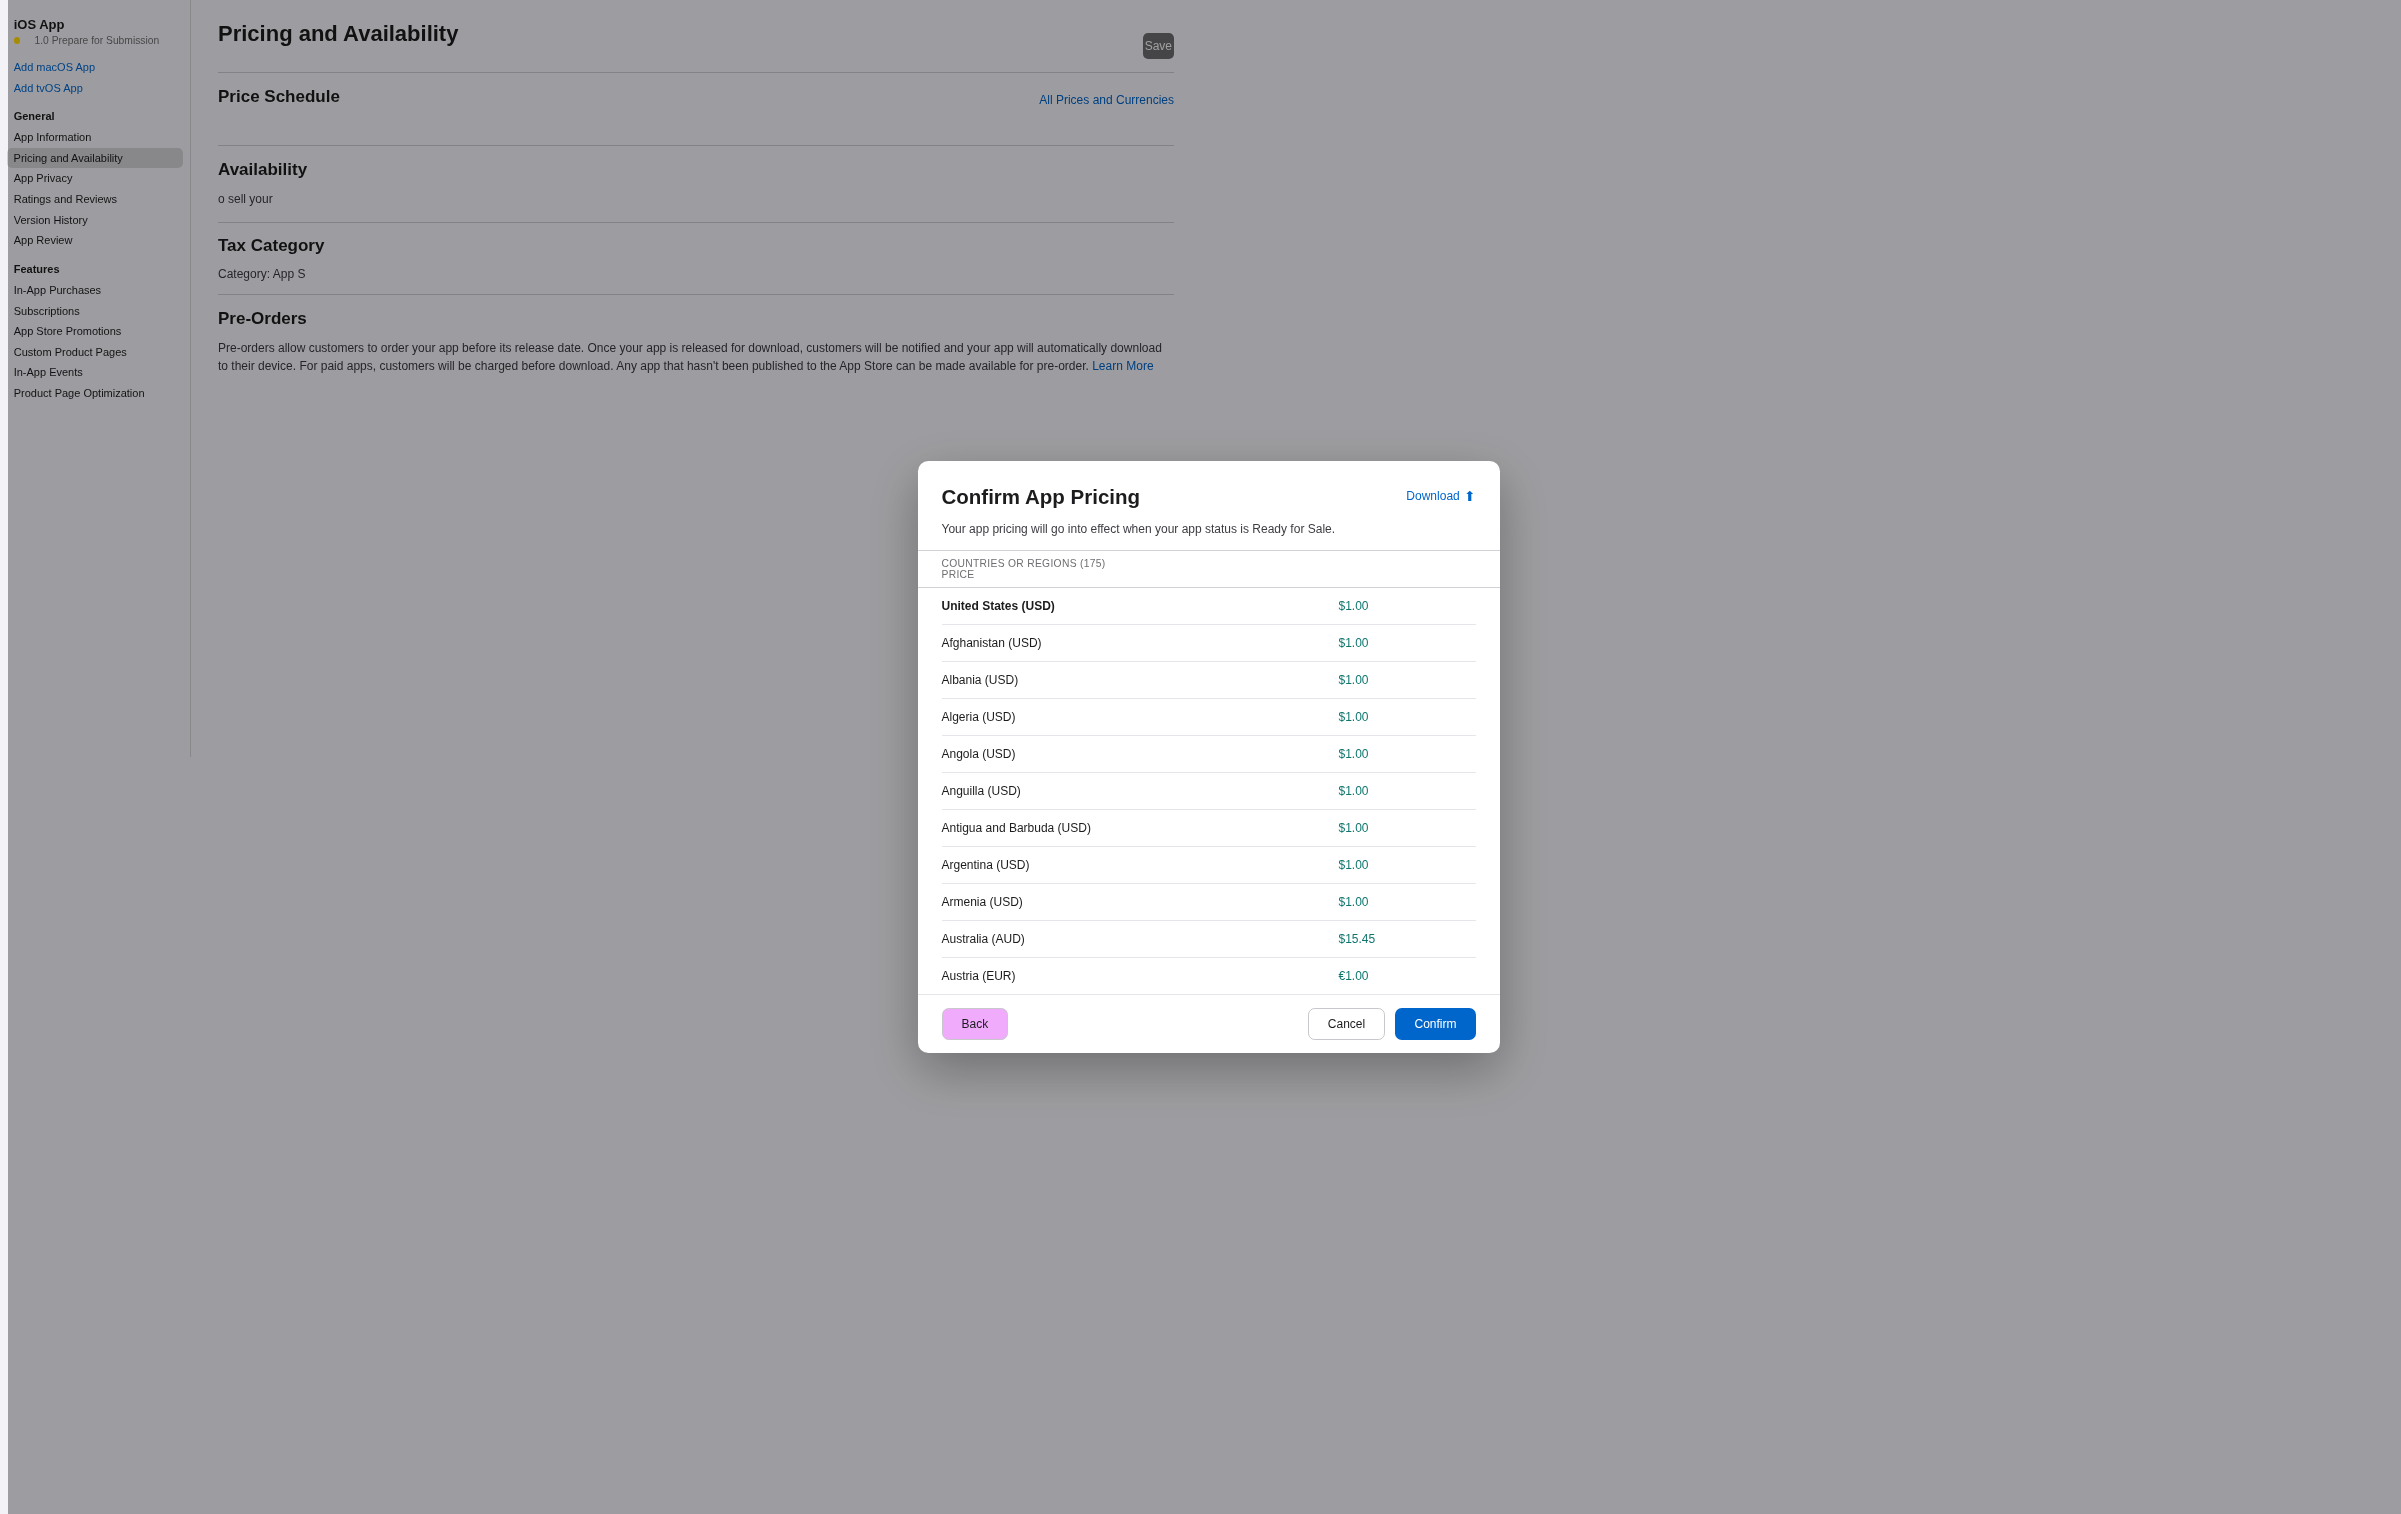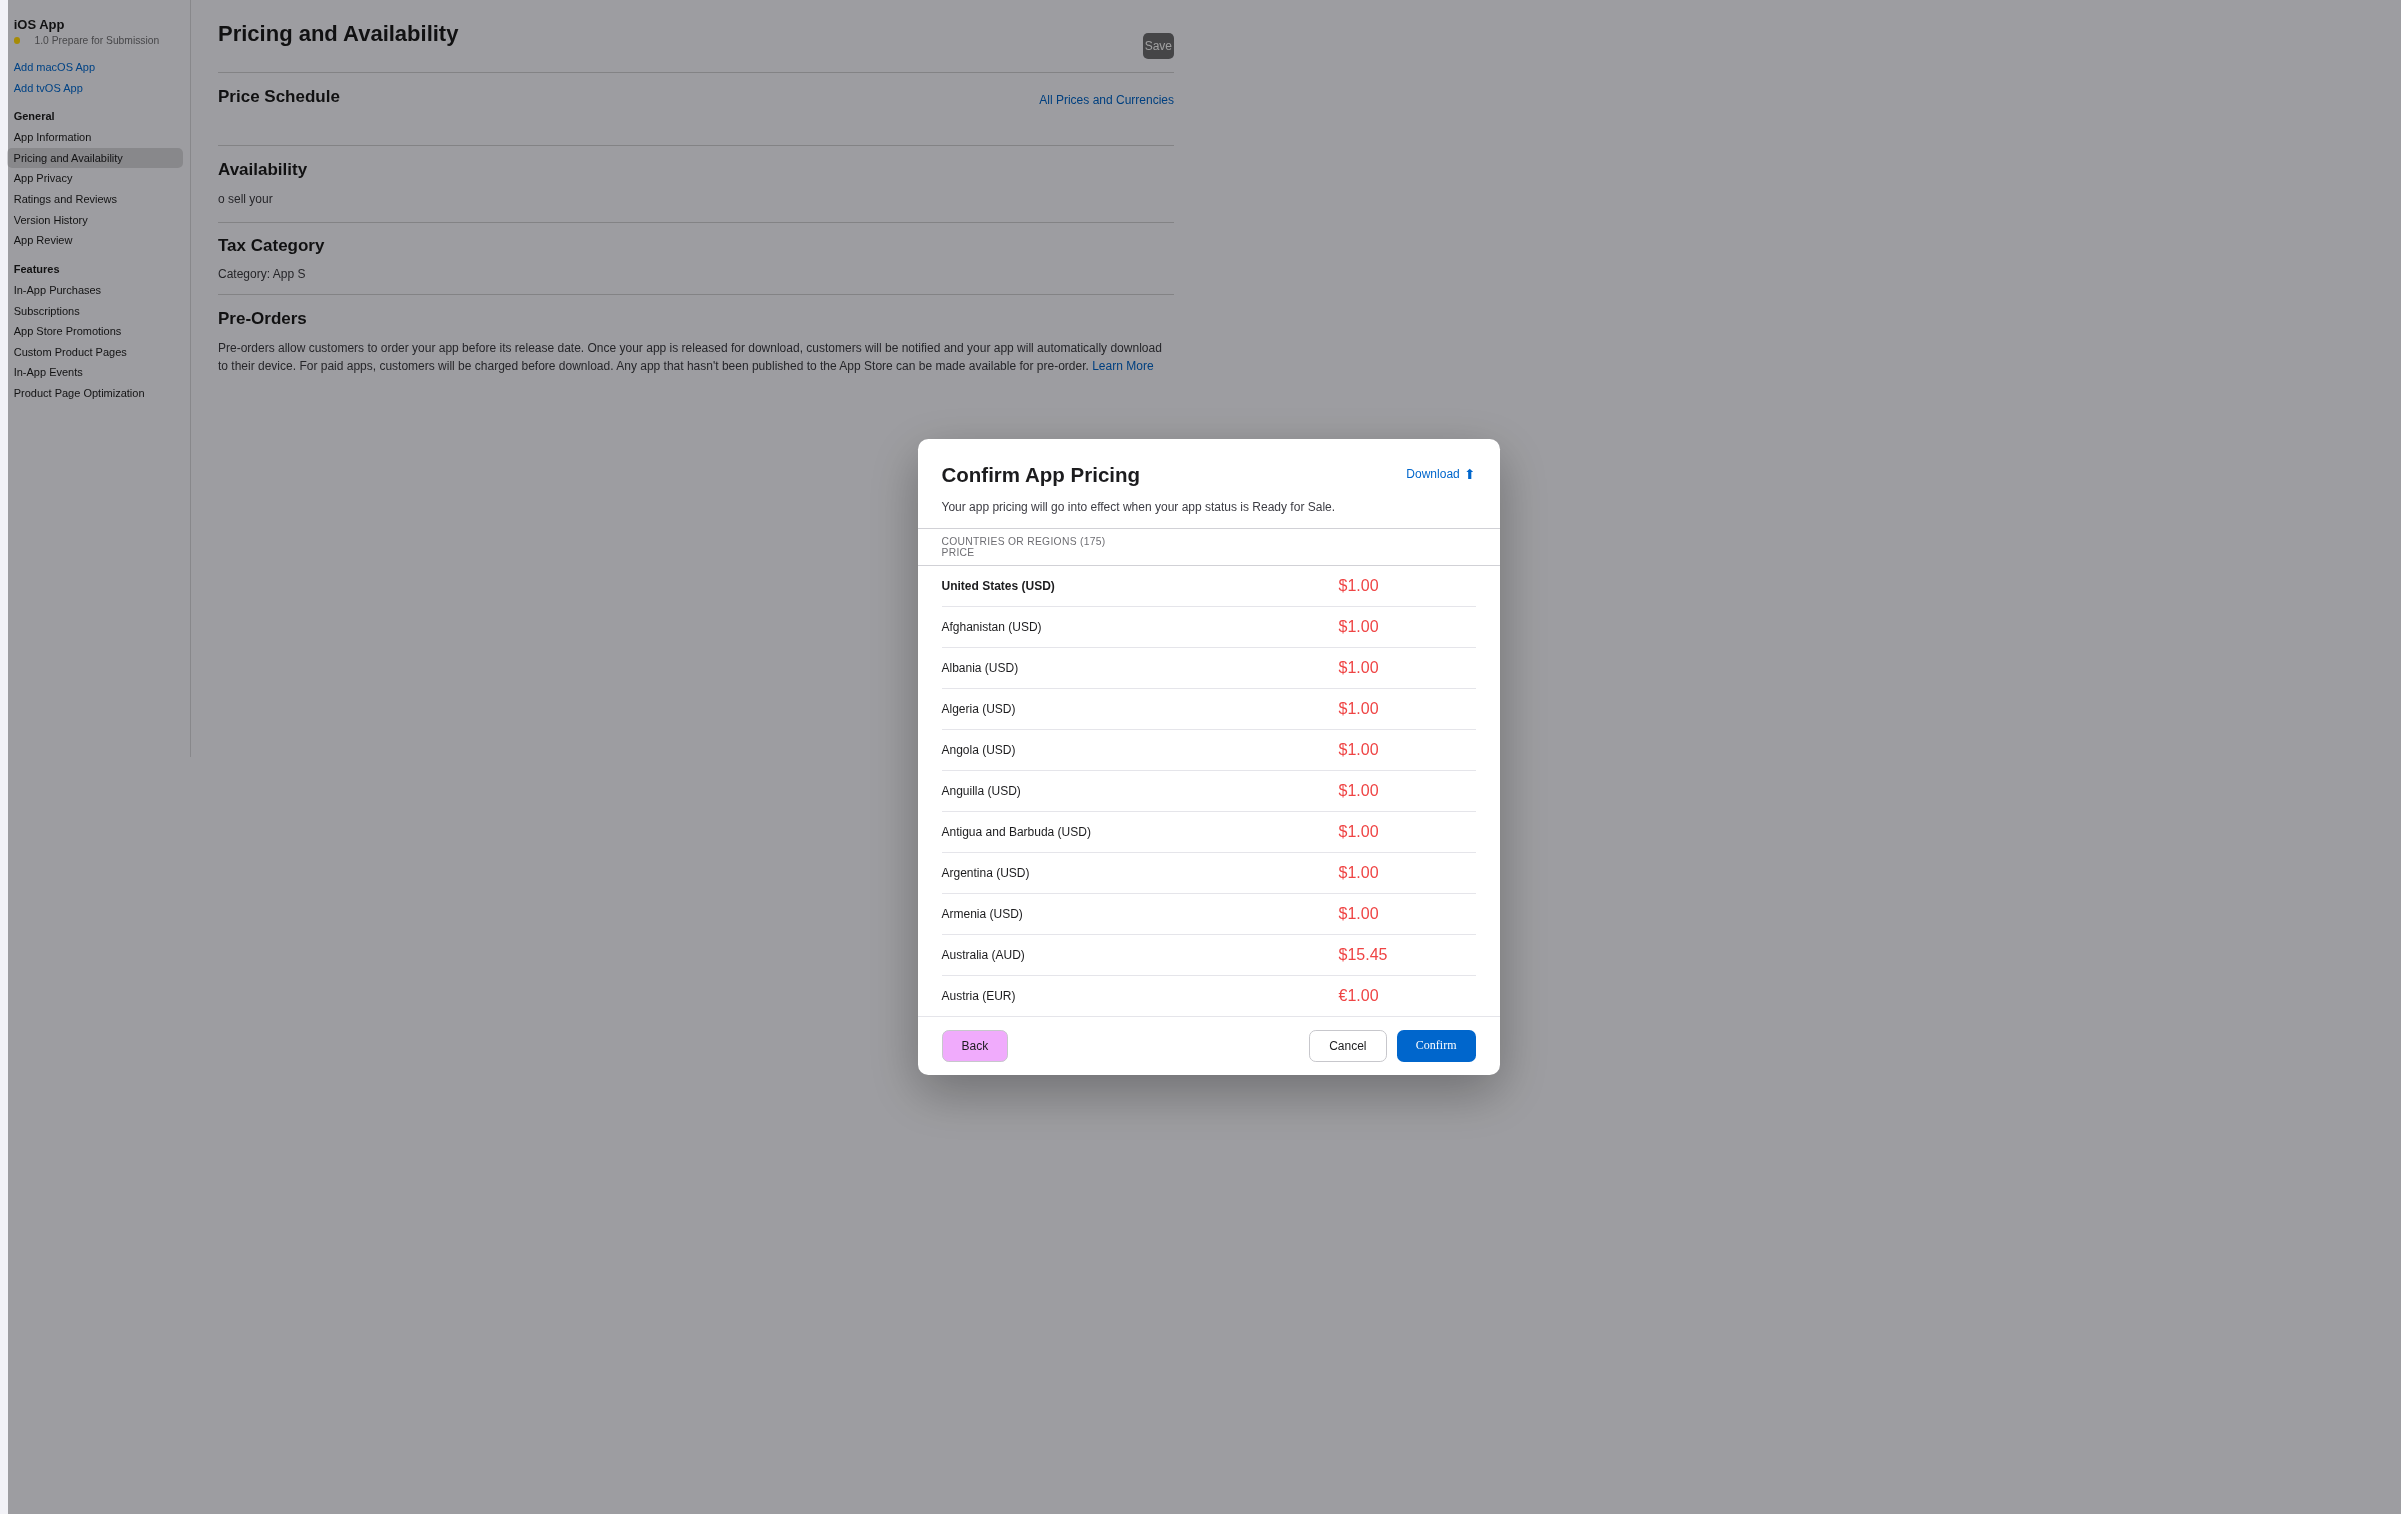--- a/index.html
+++ b/index.html
@@ -269,22 +269,22 @@
       font-size: 12px;
       color: #1c1c1e;
     }
 
     .row-country.bold {
       font-weight: 700;
     }
 
     .row-price {
       width: 137px;
-      font-size: 16px;
-      color: #ef4444;
+      font-size: 12px;
+      color: #0f766e;
     }
 
     .modal-footer {
       padding: 13.7px 24px;
       display: flex;
       justify-content: space-between;
       align-items: center;
       border-top: 0.9px solid #e5e5ea;
       flex-shrink: 0;
     }
@@ -318,21 +318,20 @@
 
     .btn-confirm {
       background: #0066cc;
       color: white;
       border: none;
       border-radius: 6.8px;
       padding: 7px 19px;
       font-size: 12px;
       font-weight: 500;
       cursor: pointer;
-      font-family: Liberation Serif, serif;
     }
   </style>
 </head>
 <body>
 
 <div class="app-layout">
 
   <aside class="sidebar">
     <div class="sidebar-app-title">iOS App</div>
     <div class="sidebar-app-subtitle">

